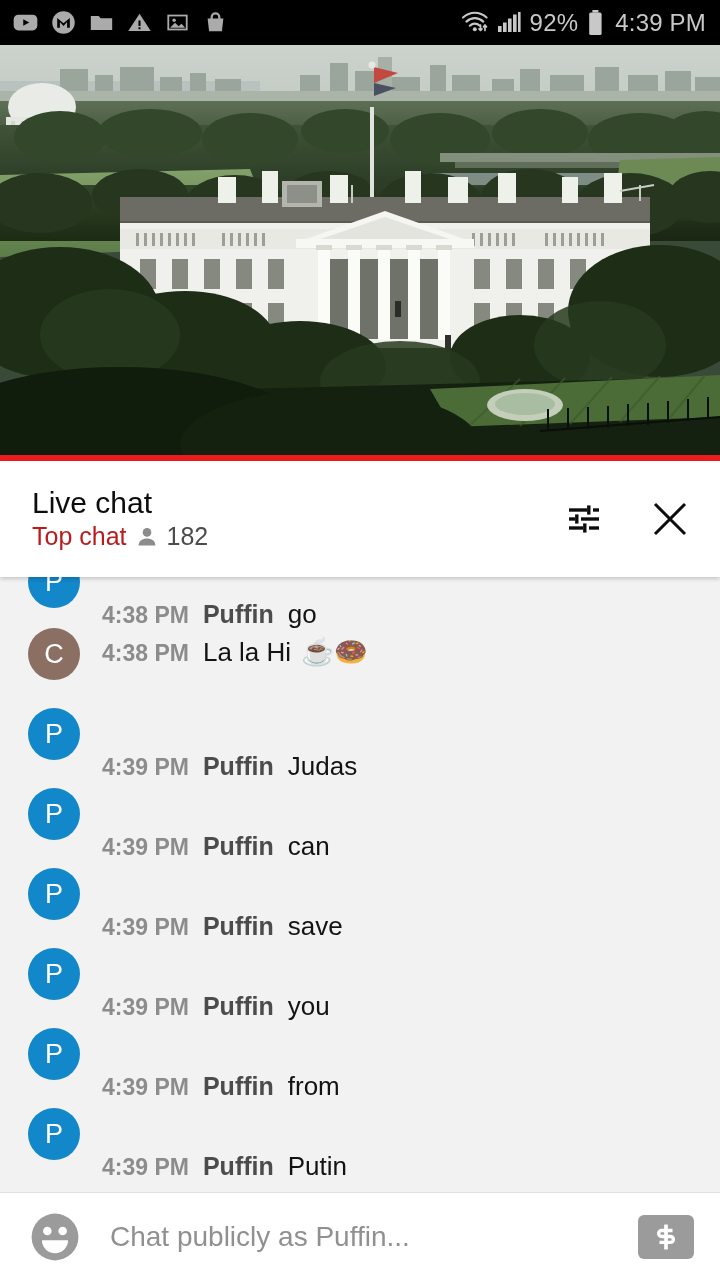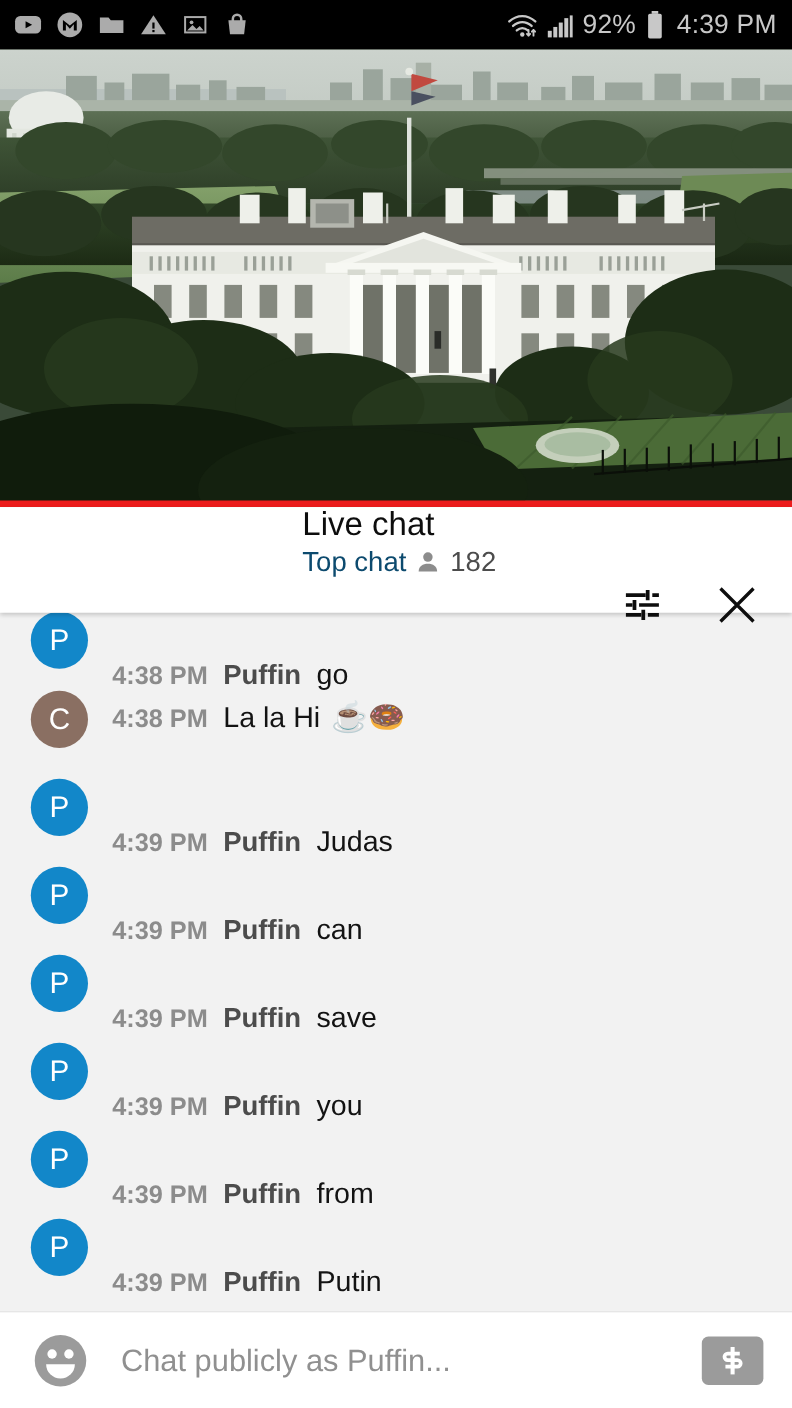--- a/index.html
+++ b/index.html
@@ -11,21 +11,21 @@
   }
   #app { position:relative; width:720px; height:1280px; background:#fff; }
 
   
   .statusbar{
     position:absolute; top:0; left:0; width:720px; height:45px;
     background:#000; display:flex; align-items:center;
     padding:0 14px 0 12px;
   }
   .sb-left{ display:flex; align-items:center; gap:11px; }
-  .sb-right{ margin-left:auto; display:flex; align-items:flex-end; gap:7px; }
+  .sb-right{ margin-left:auto; display:flex; align-items:flex-start; gap:7px; }
   .sb-icon{ display:block; }
   .sb-text{
     color:#c8c8c8; font-size:24px; letter-spacing:0.2px;
     font-family:"Liberation Sans", sans-serif;
   }
   .sb-batt{ margin-left:2px; }
   .sb-time{ margin-left:4px; }
 
   
   .video{
@@ -34,30 +34,29 @@
   }
   .vsvg{ display:block; width:720px; height:416px; }
   .progress{
     position:absolute; left:0; bottom:0; width:720px; height:6px;
     background:#3f2020;
   }
   .progress-fill{ height:100%; background:#ec1c1c; }
 
   
   .chat-header{
-    position:absolute; top:461px; left:0; width:720px; height:96px;
+    position:absolute; top:461px; left:0; width:720px; height:116px;
     background:#fff; display:flex; align-items:center;
     padding:0 26px 0 32px; z-index:5;
     box-shadow:0 2px 4px rgba(0,0,0,0.18);
-    flex-direction:column;
   }
   .ch-titles{ display:flex; flex-direction:column; gap:4px; }
   .ch-title{ font-size:30px; color:#0d0d0d; line-height:1.05; }
   .ch-sub{ display:flex; align-items:center; gap:8px; }
-  .ch-subtext{ font-size:25px; color:#0c4a6e; }
+  .ch-subtext{ font-size:25px; color:#b91c1c; }
   .ch-count{ font-size:25px; color:#4c4c4c; }
   .ch-actions{ margin-left:auto; display:flex; align-items:center; gap:38px; }
   .ch-btn{ width:48px; height:48px; display:flex; align-items:center; justify-content:center; }
 
   
   .chat-list{
     position:absolute; top:557px; left:0; width:720px; height:635px;
     background:#f2f2f2; overflow:hidden;
   }
   .msg{ display:flex; align-items:flex-start; padding:0 20px; }

